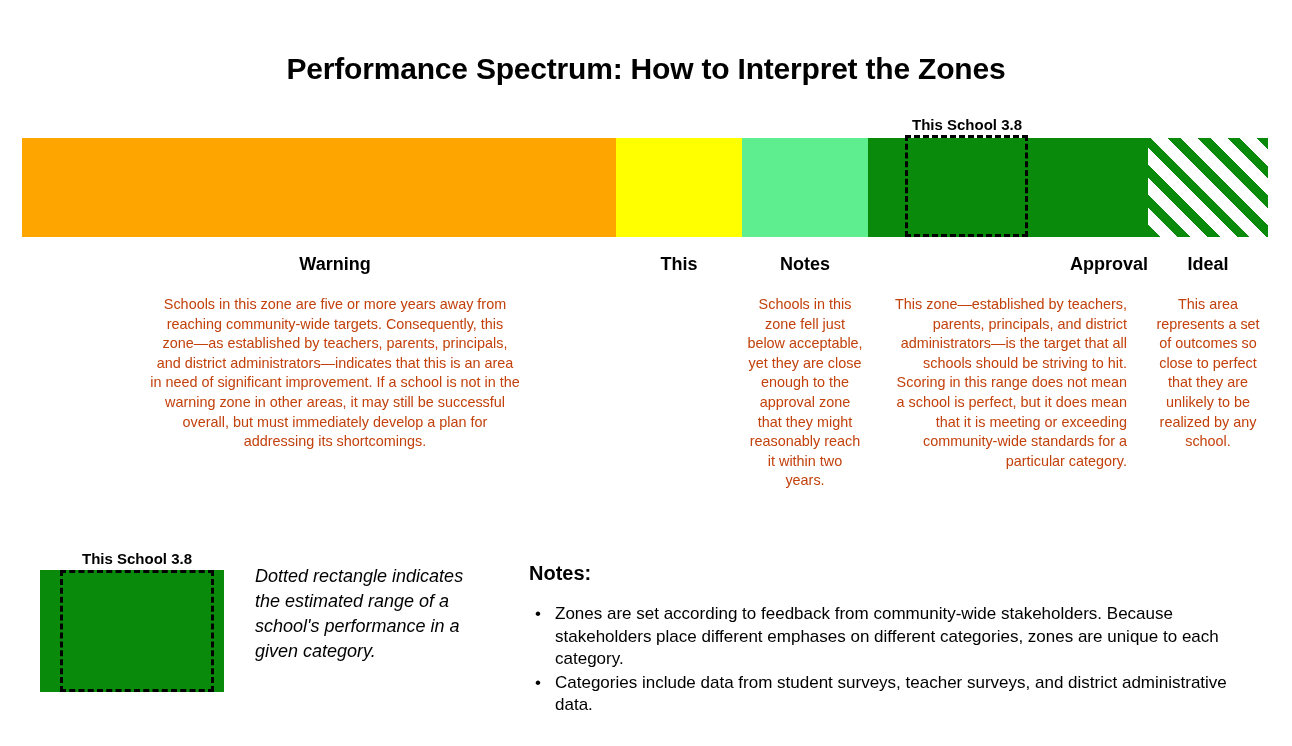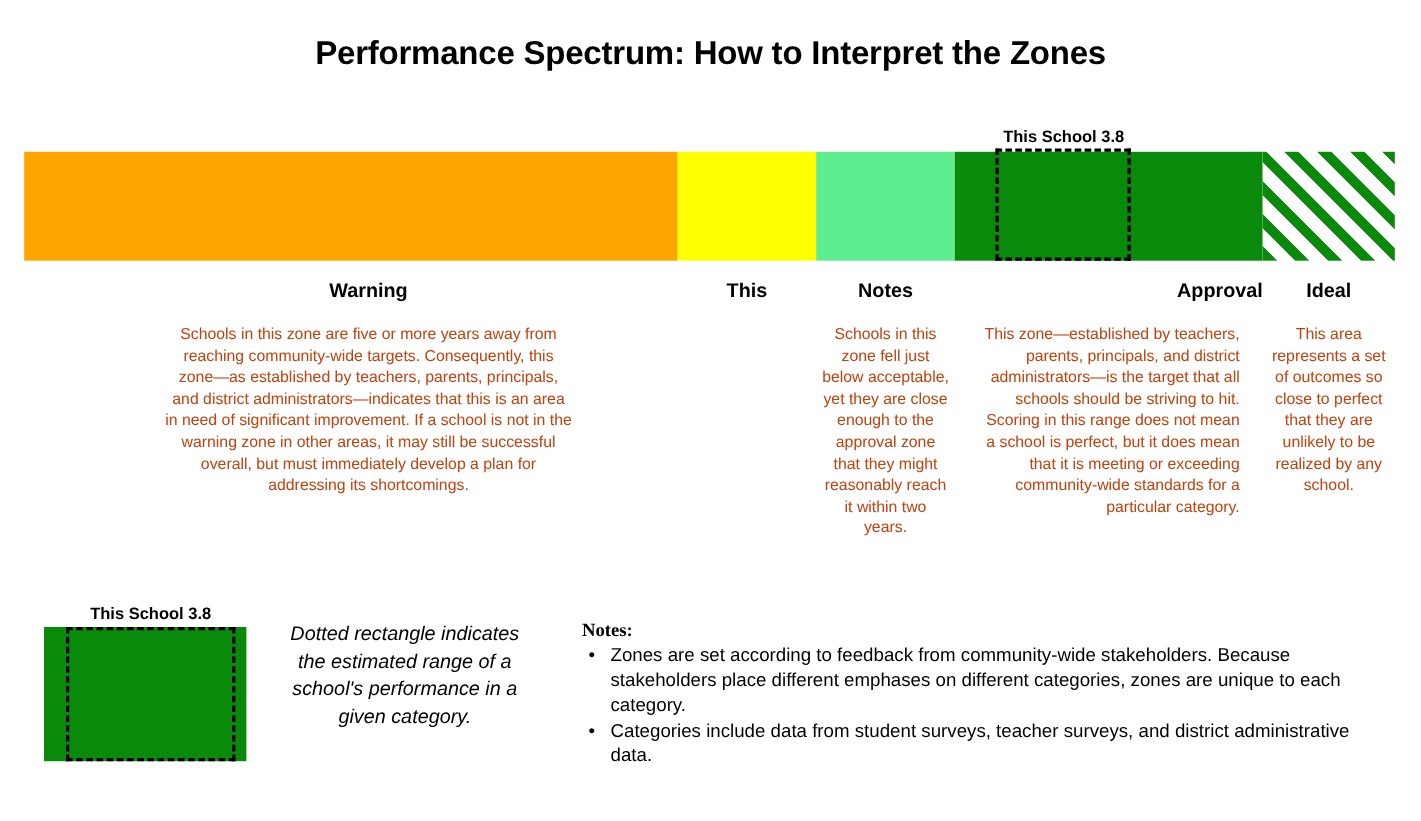--- a/index.html
+++ b/index.html
@@ -13,21 +13,21 @@
     position: relative;
     font-family: "Liberation Sans", sans-serif;
     color: #000000;
     overflow: hidden;
   }
 
   
   .title {
     position: absolute;
     left: 0;
-    top: 32px;
+    top: 52px;
     width: 1292px;
     text-align: center;
     font-size: 30px;
     font-weight: bold;
     letter-spacing: -0.2px;
   }
 
   
   .spectrum {
     position: absolute;
@@ -125,39 +125,38 @@
     width: 154px;
     height: 122px;
     border: 3px dashed #000000;
     box-sizing: border-box;
   }
   .legend-text {
     position: absolute;
     left: 255px;
     top: 564px;
     width: 226px;
-    text-align: center;
+    text-align: left;
     font-style: italic;
     font-size: 18px;
     line-height: 25px;
   }
 
   
   .notes {
     position: absolute;
     left: 529px;
     top: 561px;
     width: 700px;
   }
   .notes-heading {
-    font-size: 17px;
+    font-size: 20px;
     font-weight: bold;
     line-height: 24px;
-    margin-bottom: 0;
-    font-family: Liberation Serif, serif;
+    margin-bottom: 18px;
   }
   .notes-list {
     margin: 0;
     padding: 0;
     list-style: none;
   }
   .notes-item {
     position: relative;
     padding-left: 26px;
     font-size: 17px;

